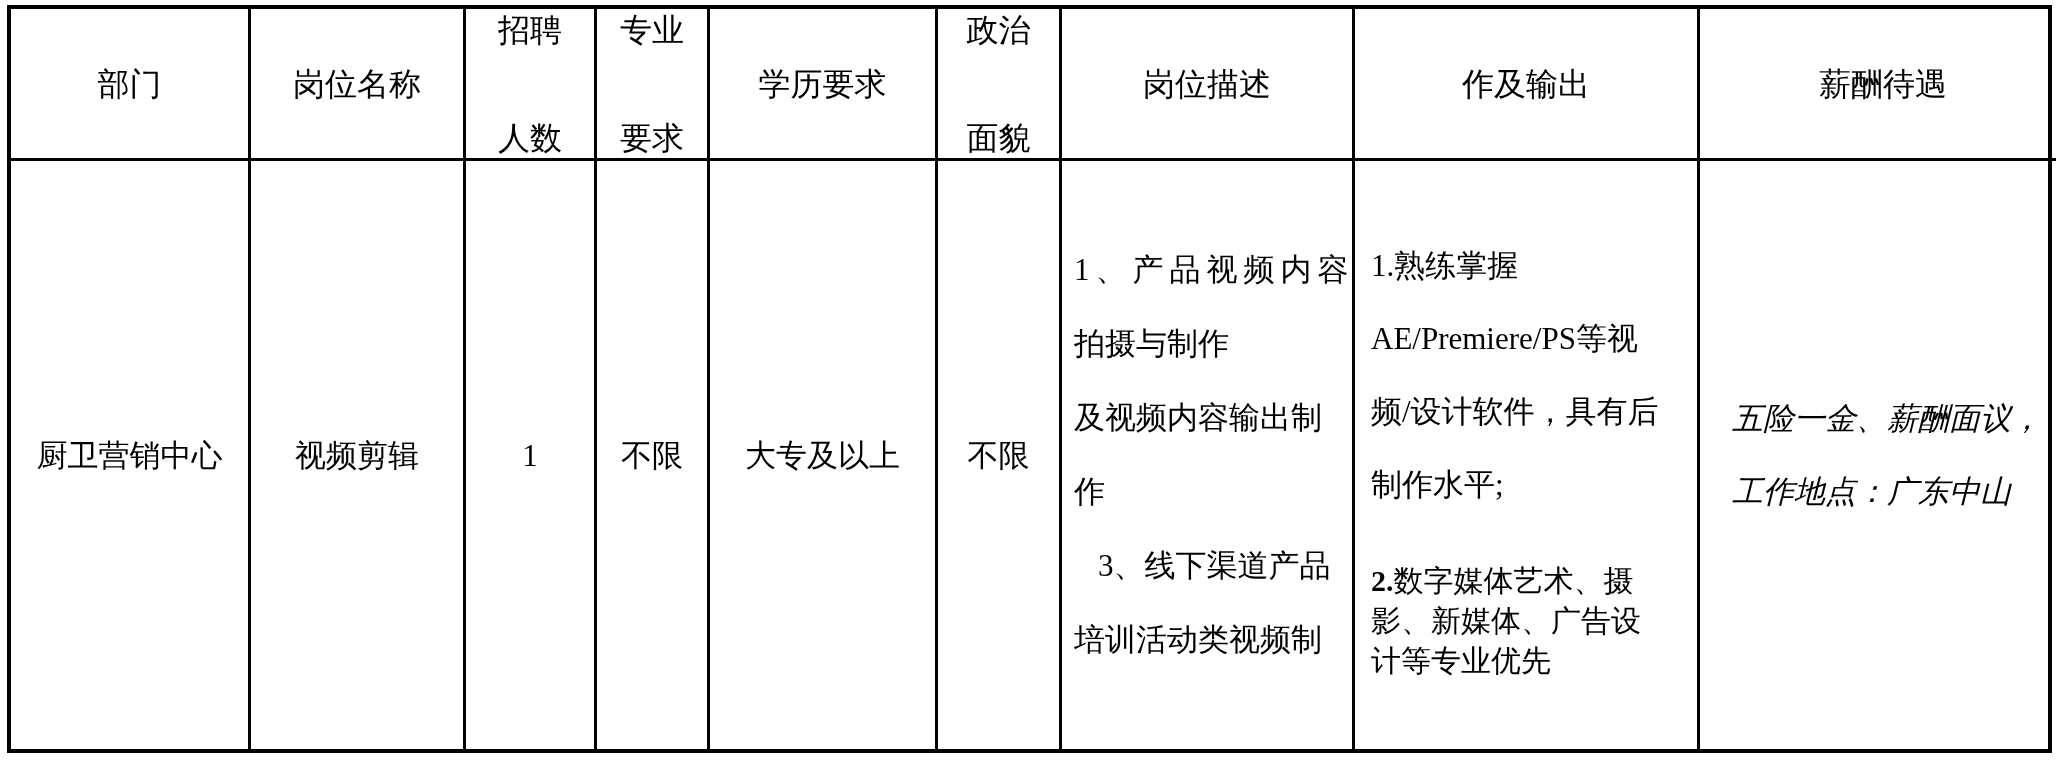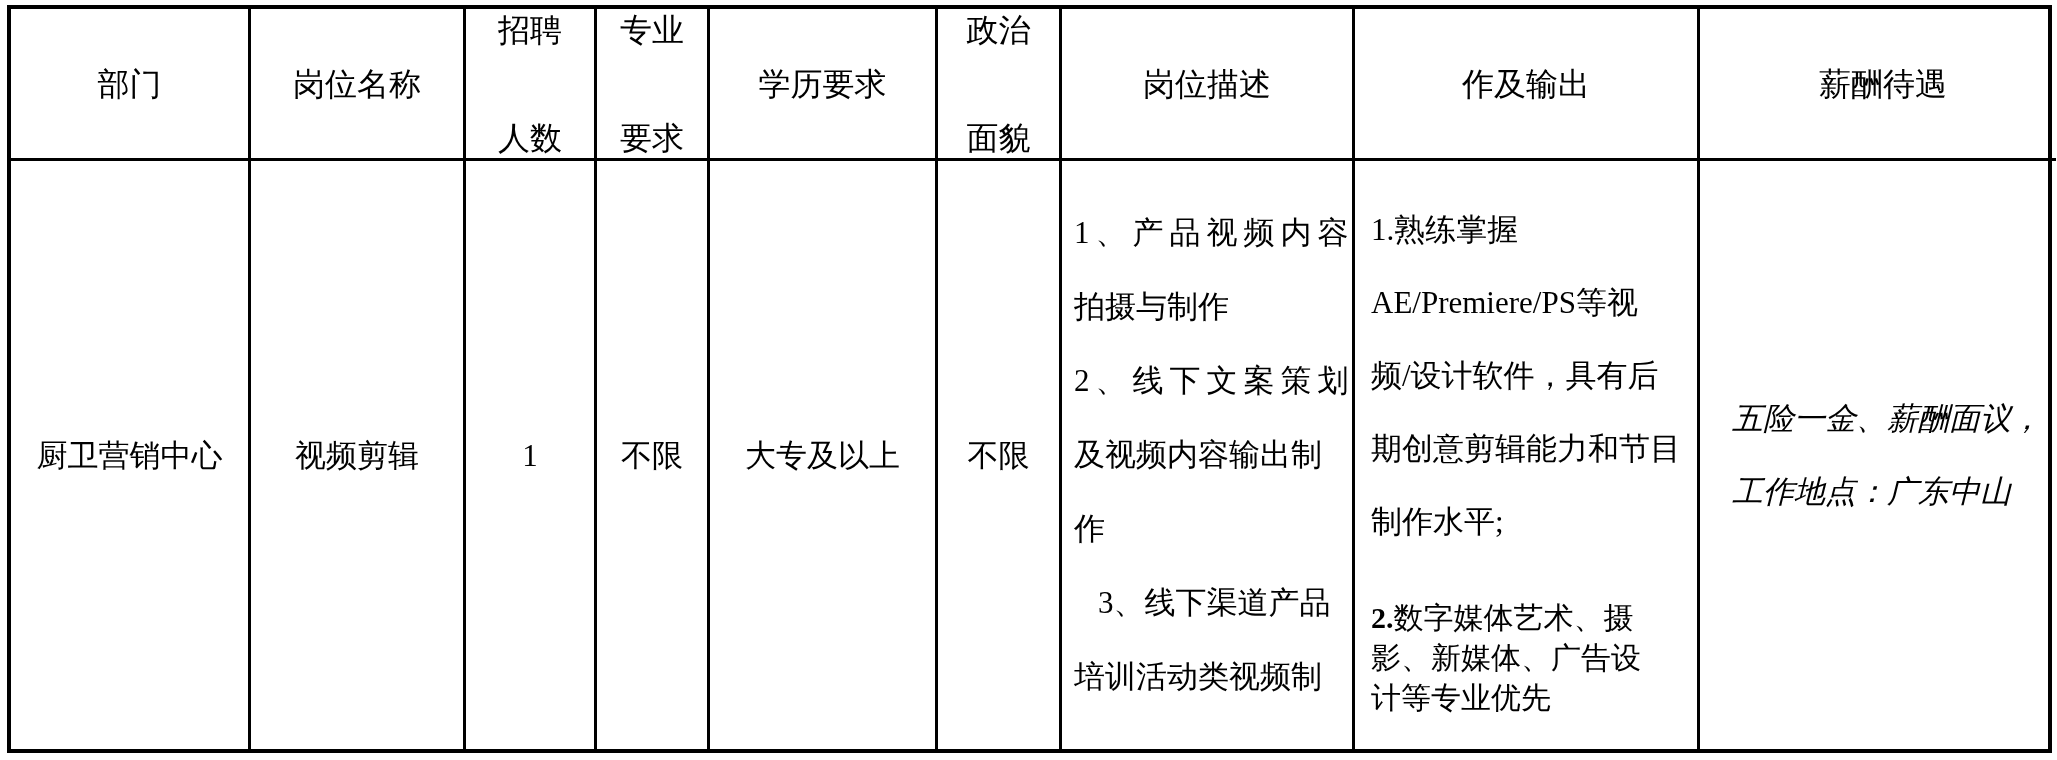--- a/index.html
+++ b/index.html
@@ -104,32 +104,30 @@
   <div class="cell datarow">
     <span>大专及以上</span>
   </div>
   <div class="cell datarow">
     <span>不限</span>
   </div>
 
   <div class="cell datarow desc">
     <div class="desc-line spread">1、产品视频内容</div>
     <div class="desc-line">拍摄与制作</div>
-    <div class="desc-line spread">2、线下文案策划</div>
     <div class="desc-line">及视频内容输出制</div>
     <div class="desc-line">作</div>
     <div class="desc-line indent">3、线下渠道产品</div>
     <div class="desc-line">培训活动类视频制</div>
   </div>
 
   <div class="cell datarow qual">
     <div class="q1-line">1.熟练掌握</div>
     <div class="q1-line">AE/Premiere/PS等视</div>
     <div class="q1-line">频/设计软件，具有后</div>
-    <div class="q1-line">期创意剪辑能力和节目</div>
     <div class="q1-line">制作水平;</div>
     <div class="q2"><span class="num">2.</span><span>数字媒体艺术、摄</span><br><span>影、新媒体、广告设</span><br><span>计等专业优先</span></div>
   </div>
 
   <div class="cell datarow salary lastcol">
     <div class="sal-line">五险一金、薪酬面议，</div>
     <div class="sal-line">工作地点：广东中山</div>
   </div>
 
 </div>

